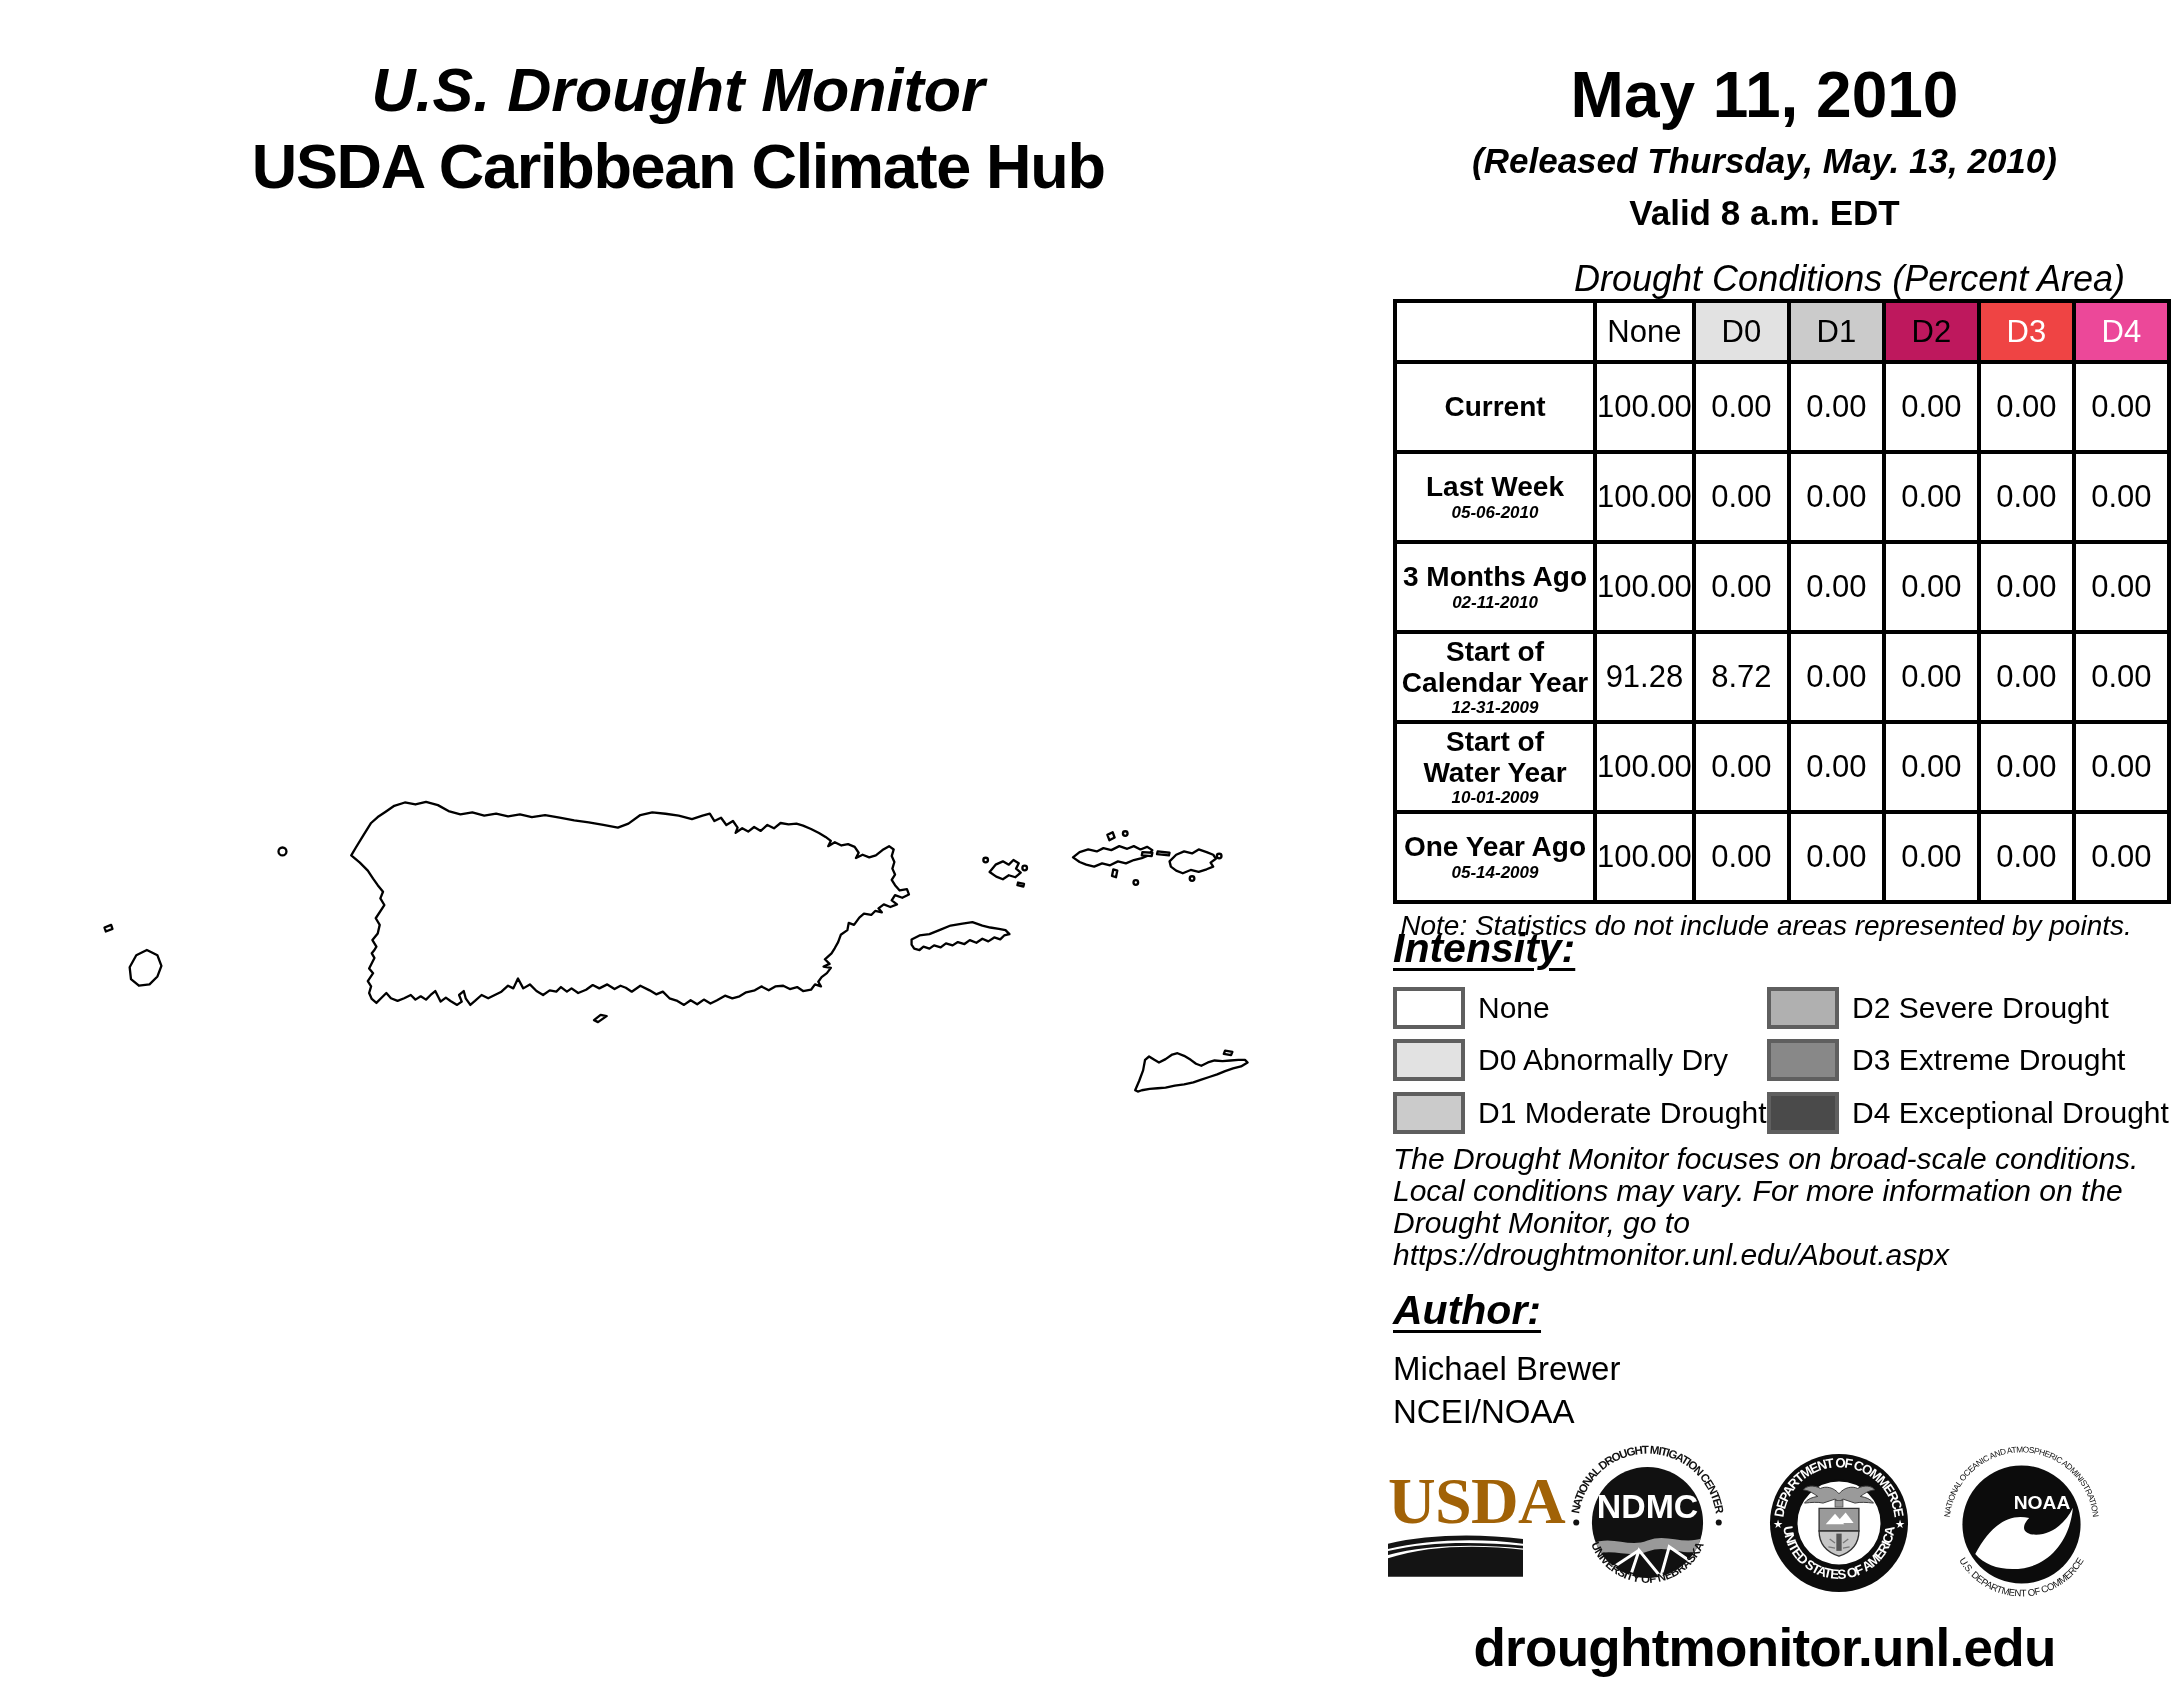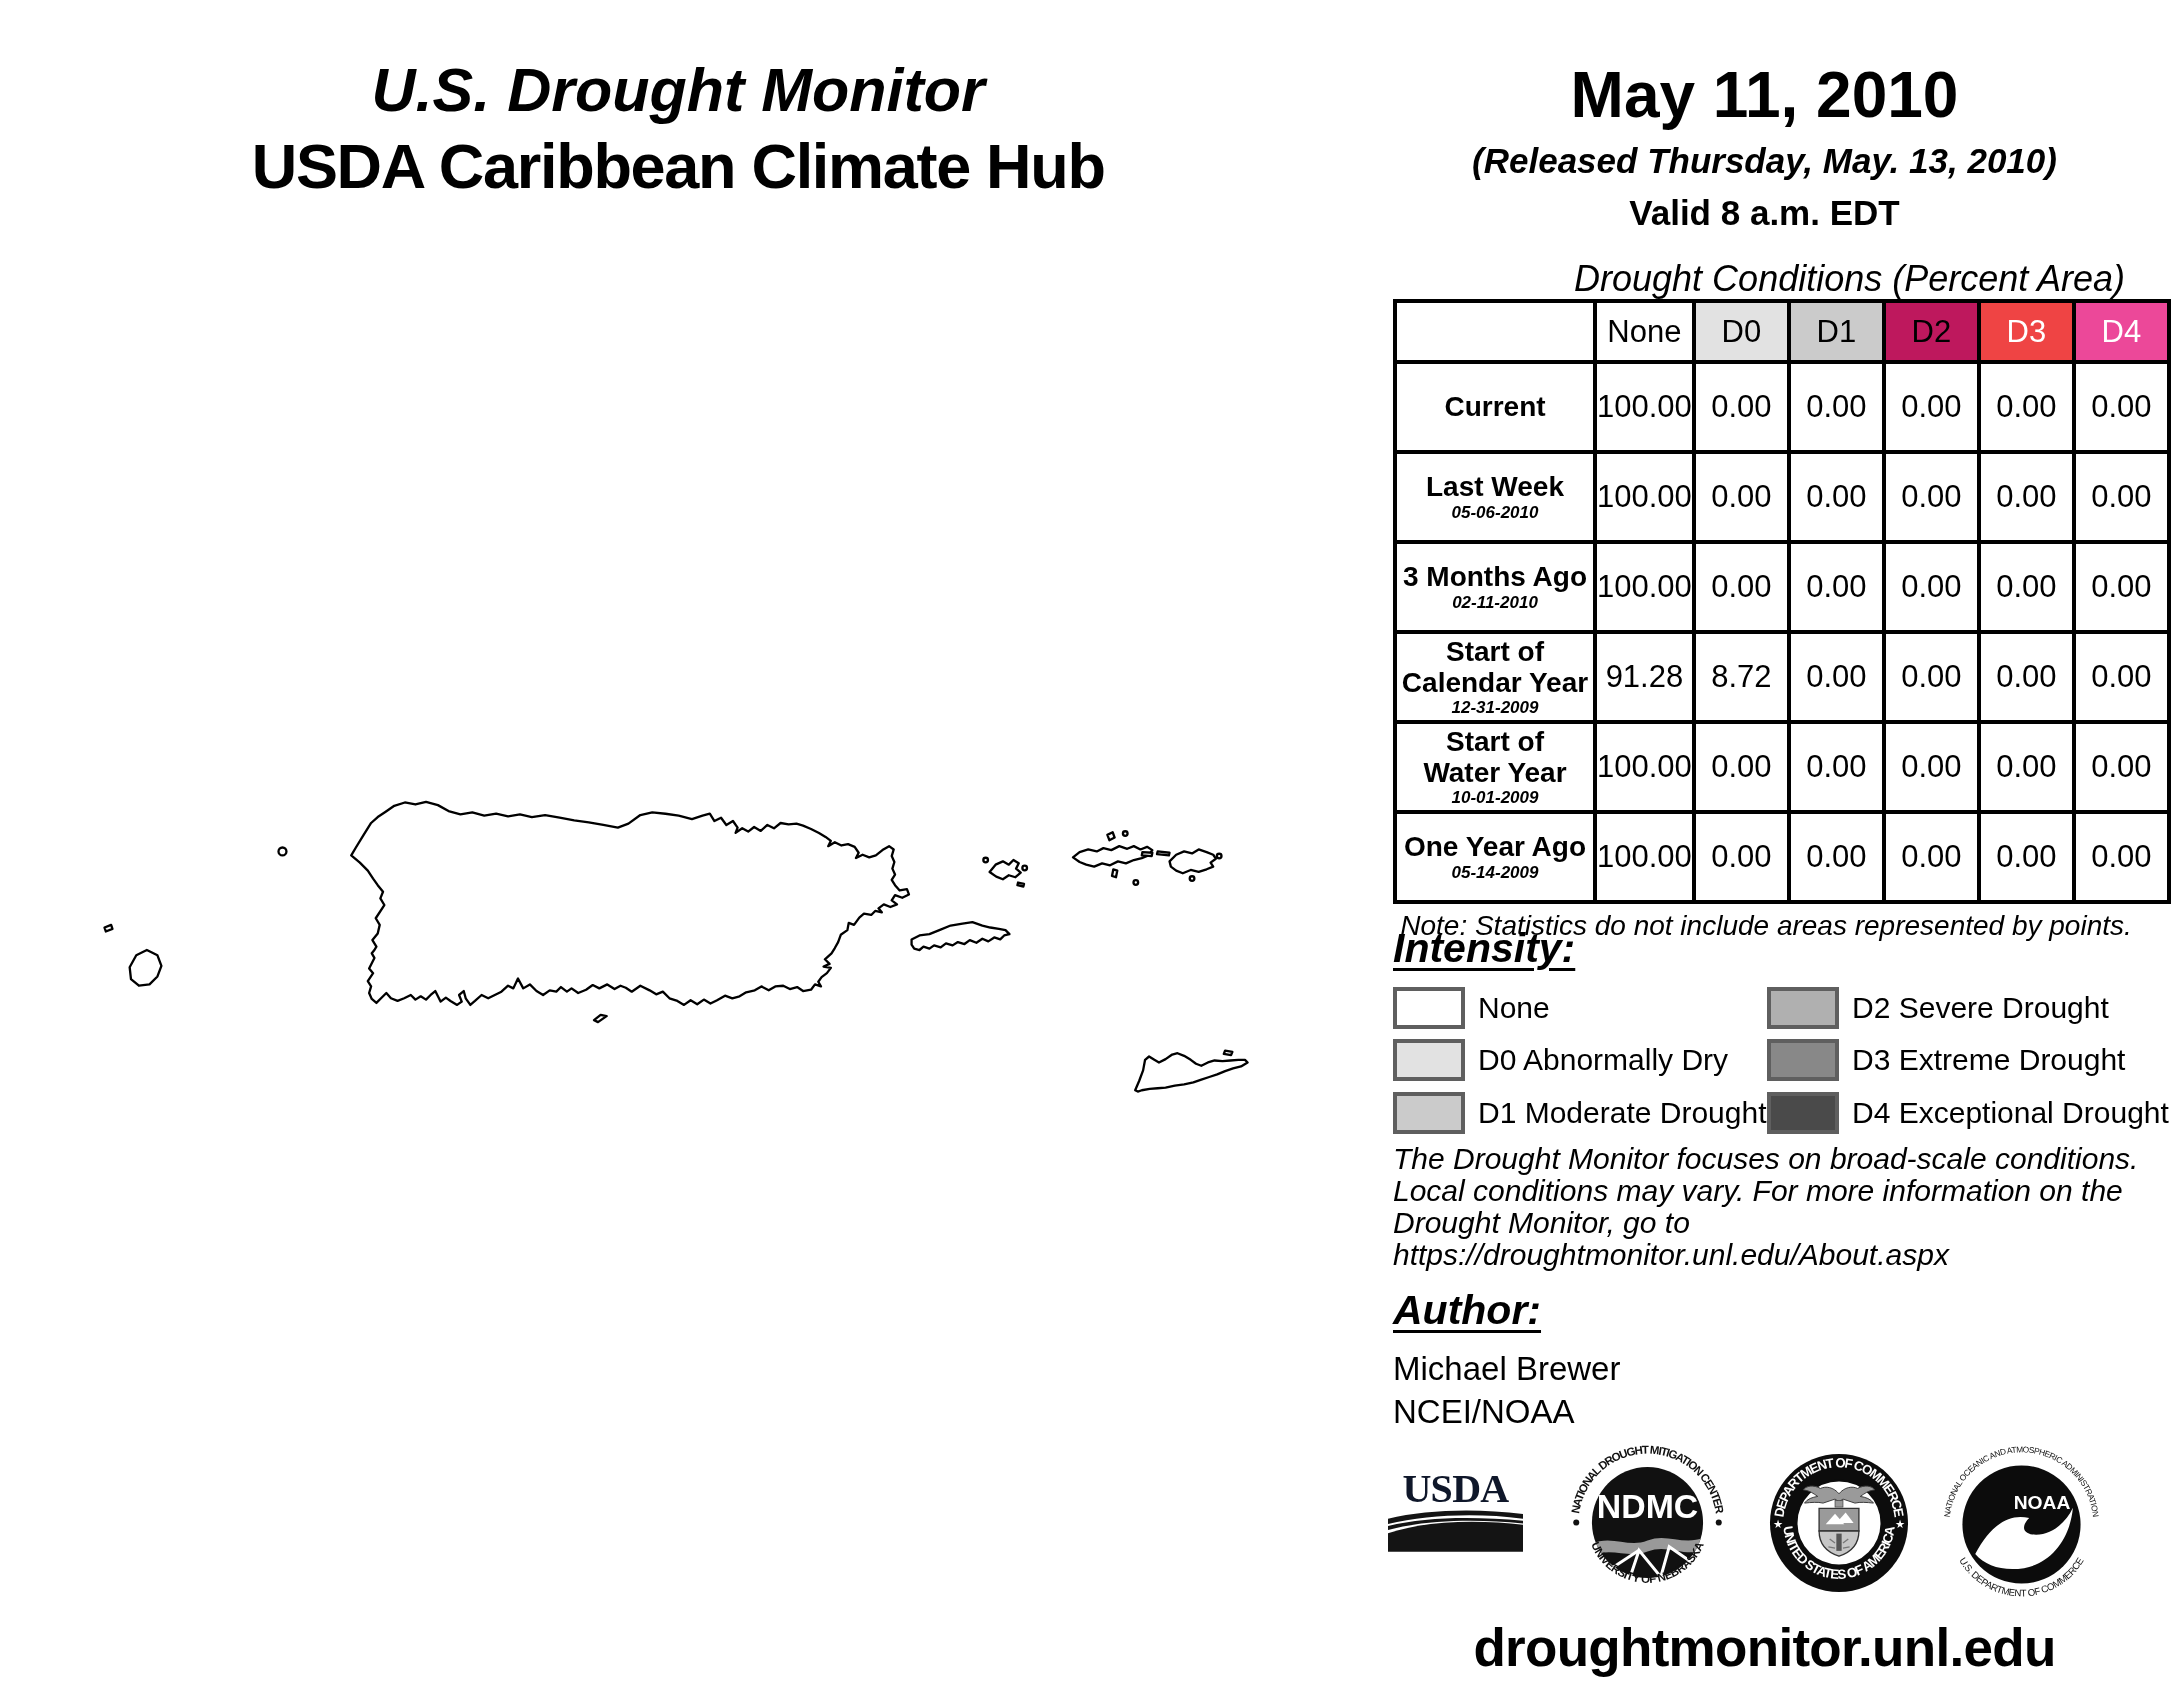--- a/index.html
+++ b/index.html
@@ -44,22 +44,22 @@
 
   
   .disclaimer{left:1393px;top:1143px;width:781px;font-size:30px;font-style:italic;line-height:32px;}
   .author-h{left:1393px;top:1287px;font-size:41px;font-weight:600;font-style:italic;
             text-decoration:underline;text-decoration-thickness:3.3px;text-underline-offset:6px;}
   .author-name{left:1393px;top:1350px;font-size:33px;}
   .author-org{left:1393px;top:1393px;font-size:33px;}
 
   
   .usda-logo{left:1388px;top:1470px;width:135px;height:97px;text-align:center;}
-  .usda-word{font-family:"Liberation Serif",serif;font-weight:bold;font-size:40px;
-             line-height:0.95;color:#0f172a;letter-spacing:-0.7px;}
+  .usda-word{font-family:"Liberation Serif",serif;font-weight:bold;font-size:66px;
+             line-height:0.95;color:#a16207;letter-spacing:-0.7px;}
   .footer-url{left:1389px;top:1617px;width:751px;text-align:center;
               font-size:53px;font-weight:bold;letter-spacing:-0.7px;}
 
   svg text{font-family:"Liberation Sans",sans-serif;}
   .map-shape{fill:#fff;stroke:#000;stroke-width:3.5;stroke-linejoin:round;}
 </style>
 </head>
 <body>
 
 <svg class="abs" style="left:0;top:0;" width="2183" height="1687" viewBox="0 0 3300 2550">

